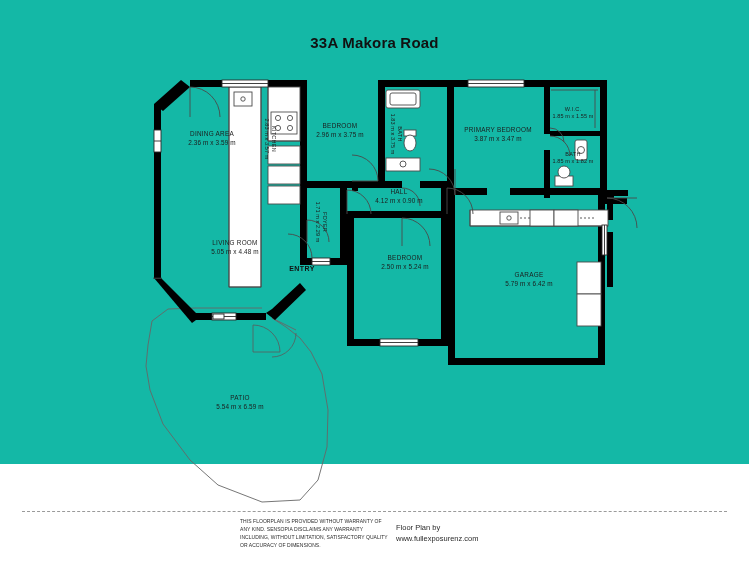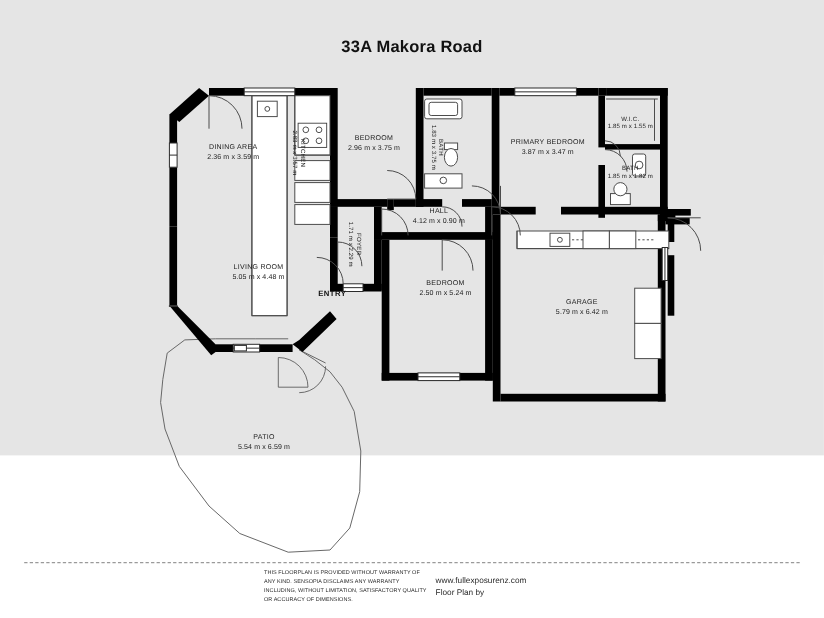--- a/index.html
+++ b/index.html
@@ -11,22 +11,22 @@
     width: 749px;
     height: 562px;
     font-family: "Liberation Sans", sans-serif;
     color: #1a1a1a;
     position: relative;
     overflow: hidden;
   }
   #page {
     position: relative;
     width: 749px;
-    height: 414px;
-    background: #e5e5e5;
+    height: 464px;
+    background: #14b8a6;
   }
   #title {
     position: absolute;
     top: 34px;
     left: 0;
     width: 749px;
     text-align: center;
     font-size: 15px;
     font-weight: bold;
     letter-spacing: 0.2px;
@@ -390,17 +390,17 @@
     <span class="dm">5.54 m x 6.59 m</span>
   </div>
 
   <div class="entry-lbl" style="left:302px; top:268px;">ENTRY</div>
 
   <div class="footer-rule"></div>
 
   <div id="disclaimer">THIS FLOORPLAN IS PROVIDED WITHOUT WARRANTY OF ANY KIND. SENSOPIA DISCLAIMS ANY WARRANTY INCLUDING, WITHOUT LIMITATION, SATISFACTORY QUALITY OR ACCURACY OF DIMENSIONS.</div>
 
   <div id="credit">
+    <div>Floor Plan by</div>
     <div>www.fullexposurenz.com</div>
-    <div>Floor Plan by</div>
   </div>
 
 </div>
 
 </body></html>

